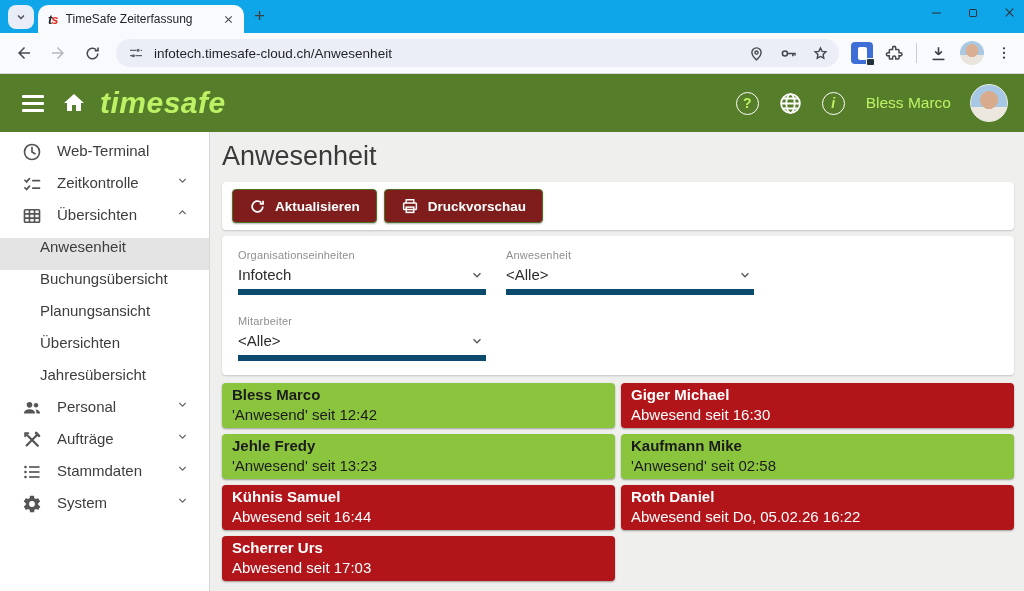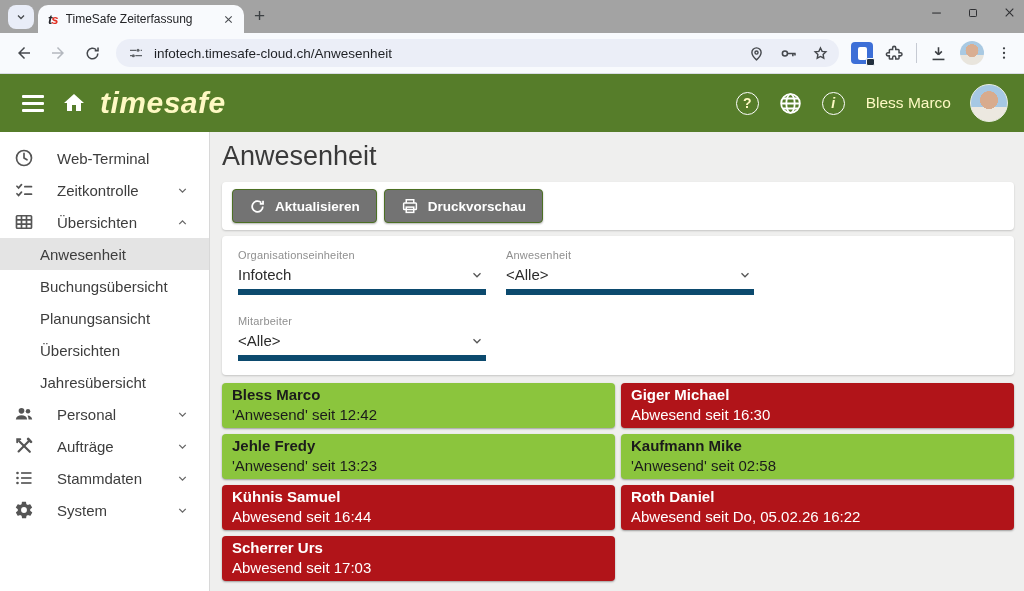--- a/index.html
+++ b/index.html
@@ -1,21 +1,21 @@
 <!DOCTYPE html>
 <html><head>
 <meta charset="utf-8">
 <style>
   * { margin:0; padding:0; box-sizing:border-box; }
   html,body { width:1024px; height:591px; overflow:hidden;
     font-family:"Liberation Sans", sans-serif; background:#efefee; }
   svg { display:block; }
 
   
-  .tabstrip { height:33px; background:#a3a3a3; display:flex; align-items:flex-end; position:relative; }
+  .tabstrip { height:33px; background:#0ea5e9; display:flex; align-items:flex-end; position:relative; }
   .tab-search { width:26px; height:24px; margin:0 4px 4px 8px; border:none; background:#e9edf8;
     border-radius:8px; display:flex; align-items:center; justify-content:center; color:#45484d; cursor:pointer; }
   .tab { height:28px; width:206px; background:#f8fafd; border-radius:10px 10px 0 0;
     display:flex; align-items:center; padding:0 8px 0 10px; }
   .favicon { font-style:italic; font-weight:800; font-size:13px; letter-spacing:-1px; margin-right:8px; }
   .favicon .t { color:#26262b; } .favicon .s { color:#e33124; }
   .tab-title { font-size:12px; color:#242528; flex:1; white-space:nowrap; overflow:hidden; }
   .tab-close { color:#4a4d52; width:16px; height:16px; display:flex; align-items:center; justify-content:center; cursor:pointer; }
   .new-tab { border:none; background:transparent; color:#3c4043; font-size:19px; font-weight:300;
     margin:0 0 6px 10px; cursor:pointer; }
@@ -36,51 +36,51 @@
   .ext-badge .keyslot { width:9px; height:13px; background:#fff; border-radius:2px; }
   .ext-badge .mini-lock { position:absolute; right:-2px; bottom:-2px; width:9px; height:8px;
     background:#23303e; border-radius:2px; border:1px solid #f8fafd; }
   .vsep { width:1px; height:20px; background:#c6cad3; }
   .chrome-avatar { width:24px; height:24px; border-radius:50%;
     background:
       radial-gradient(circle at 50% 40%, #d9ae92 0 34%, transparent 35%),
       linear-gradient(180deg,#a9c9e2 0 58%, #e9e5dd 58%); }
 
   
-  .appheader { height:58px; background:#567d2a; display:flex; align-items:center; padding:0 16px 0 22px; color:#fef9c3; }
+  .appheader { height:58px; background:#567d2a; display:flex; align-items:center; padding:0 16px 0 22px; color:#bef264; }
   .burger { width:22px; display:flex; flex-direction:column; gap:4px; cursor:pointer; }
   .burger i { height:3px; background:#fff; border-radius:1px; }
   .home-btn { margin-left:18px; cursor:pointer; }
   .brand { font-size:30px; font-weight:700; font-style:italic; letter-spacing:.5px; margin-left:14px; cursor:pointer; }
   .header-right { margin-left:auto; display:flex; align-items:center; gap:19px; }
   .ring-icon { width:23px; height:23px; border:1.8px solid #fff; border-radius:50%;
     display:flex; align-items:center; justify-content:center; font-size:14px; font-weight:700; cursor:pointer; }
   .user-name { font-size:15.5px; margin-left:2px; }
   .header-avatar { width:38px; height:38px; border-radius:50%;
     background:
       radial-gradient(circle at 50% 42%, #d8ab8d 0 32%, transparent 33%),
       linear-gradient(180deg,#a6c8e4 0 60%, #ece8e0 60%);
     border:1px solid #e9eee2; cursor:pointer; }
 
   
   .page { display:flex; height:459px; }
   .sidebar { width:215px; background:#fff; border-right:1px solid #d8d8d8; padding-top:10px; }
-  .nav-item { height:32px; display:flex; align-items:center; padding:0 20px 0 14px; cursor:pointer; color:#3d3d3d;gap:8px; }
+  .nav-item { height:32px; display:flex; padding:0 20px 0 22px; cursor:pointer; color:#3d3d3d; }
   .nav-item[data-selected="true"] { background:#e4e4e4; }
   .nav-icon { width:20px; height:20px; color:#555; flex:none; }
   .nav-label { font-size:15px; margin-left:15px; white-space:nowrap; }
   .nav-item.sub { padding-left:40px; }
   .nav-chev { margin-left:auto; color:#666; }
   .nav-chev[data-chevron="up"] svg { transform:rotate(180deg); }
 
   main { flex:1; padding:0 10px 0 12px; }
   h1 { font-size:27px; font-weight:400; color:#3a3a3a; margin:9px 0 10px; }
   .panel { background:#fff; border-radius:4px; box-shadow:0 1px 2px rgba(0,0,0,.18); }
   .actions-panel { padding:7px 10px; display:flex; gap:7px; margin-bottom:6px; }
-  .btn { height:34px; background:#737373; border:1px solid #4c7024; border-radius:4px; color:#fff;
+  .btn { height:34px; background:#7f1d1d; border:1px solid #4c7024; border-radius:4px; color:#fff;
     font-family:"Liberation Sans", sans-serif; font-size:13.5px; font-weight:700;
     display:flex; align-items:center; gap:9px; padding:0 16px; cursor:pointer;
     box-shadow:0 1px 2px rgba(0,0,0,.3); }
 
   .filter-panel { margin-top:0; padding:13px 16px 14px; display:grid;
     grid-template-columns:248px 248px; column-gap:24px; row-gap:10px;gap:20px; }
   .field { cursor:pointer; }
   .field-label { font-size:11px; color:#8f8f8f; letter-spacing:.2px; }
   .field-row { display:flex; align-items:center; justify-content:space-between;
     border-bottom:6px solid #0c4a6e; padding:3px 2px 6px 0; margin-top:2px; }

